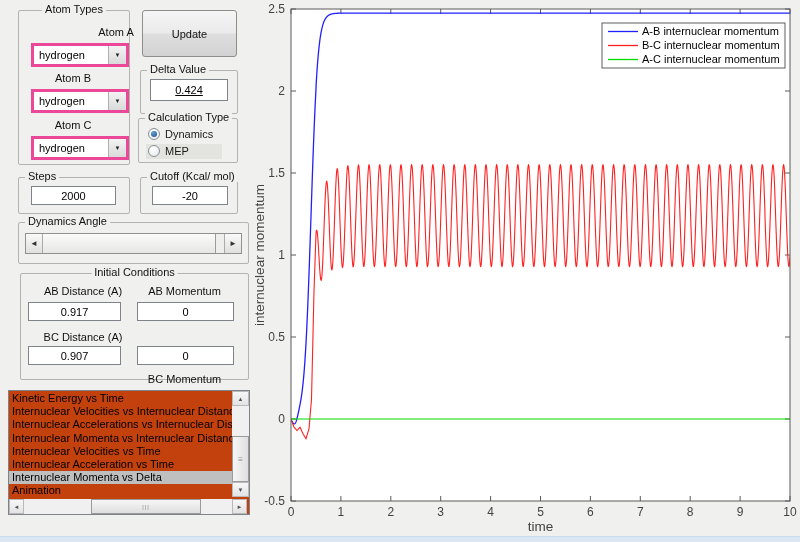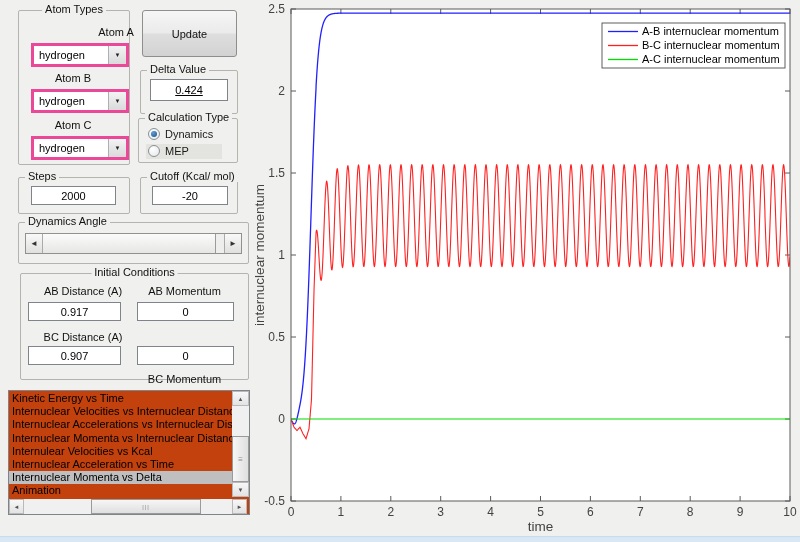--- a/index.html
+++ b/index.html
@@ -146,21 +146,21 @@
   <div class="ctrl-label" style="left:137px;top:331px;width:95px;margin-top:42px;">BC Momentum</div>
   <div class="edit" style="left:28px;top:346px;width:91px;height:17px;">0.907</div>
   <div class="edit" style="left:137px;top:346px;width:95px;height:17px;">0</div>
 
   <div class="listbox" style="left:8px;top:390px;width:240px;height:123px;">
     <div class="lb-items" id="lb-items">
         <div class="lb-item">Kinetic Energy vs Time</div>
         <div class="lb-item">Internuclear Velocities vs Internuclear Distance</div>
         <div class="lb-item">Internuclear Accelerations vs Internuclear Distance</div>
         <div class="lb-item">Internuclear Momenta vs Internuclear Distance</div>
-        <div class="lb-item">Internulear Velocities vs Kcal</div>
+        <div class="lb-item">Internuclear Velocities vs Time</div>
         <div class="lb-item">Internuclear Acceleration vs Time</div>
         <div class="lb-item selected">Internuclear Momenta vs Delta</div>
         <div class="lb-item">Animation</div>
       </div>
 
     <div class="sb" style="right:0;top:0;width:17px;height:106px;">
       <span class="sb-btn" style="left:0;top:0;width:17px;height:15px;">▲</span>
       <span class="sb-thumb" style="left:0;top:45px;width:17px;height:46px;">≡</span>
       <span class="sb-btn" style="left:0;bottom:0;width:17px;height:15px;">▼</span>
     </div>

